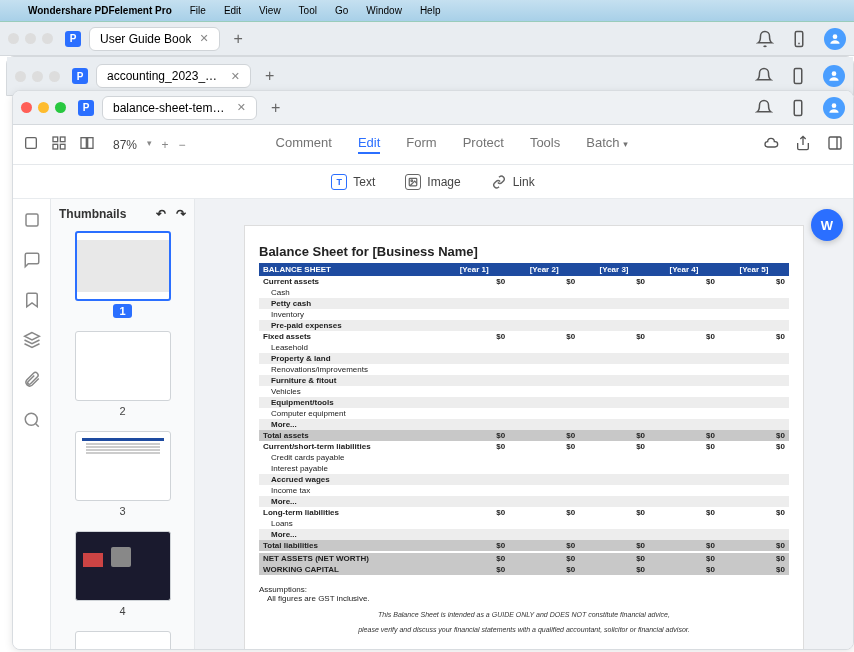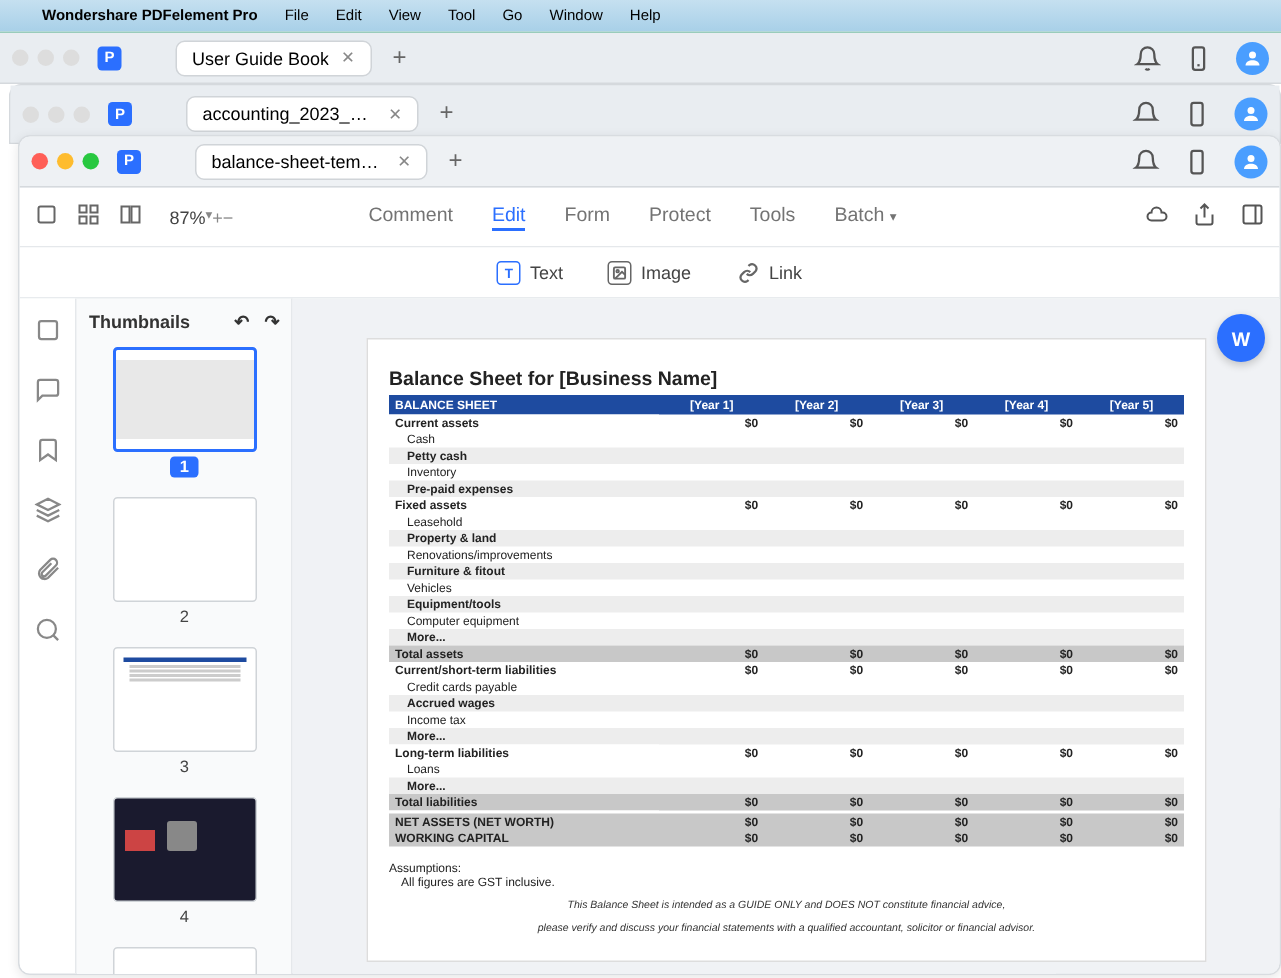--- a/index.html
+++ b/index.html
@@ -7,35 +7,35 @@
 
 .menubar { height: 22px; background: linear-gradient(#c5e0f0,#a8d0e8); display: flex; align-items: center; padding: 0 10px; font-size: 10px; font-weight: 500; gap: 18px; border-bottom: 1px solid #9cb; }
 .menubar .apple { font-size: 13px; }
 .menubar .appname { font-weight: 700; }
 
 .tabrow { height: 34px; background: #e9edf1; display: flex; align-items: center; padding: 0 8px; border-bottom: 1px solid #d5d9dd; position: relative; }
 .traffic { display: flex; gap: 6px; margin-right: 12px; }
 .tdot { width: 11px; height: 11px; border-radius: 50%; background: #ddd; }
 .tdot.r { background: #ff5f57; } .tdot.y { background: #febc2e; } .tdot.g { background: #28c840; }
 .applogo { width: 16px; height: 16px; background: #2b6fff; border-radius: 3px; margin-right: 8px; display: flex; align-items: center; justify-content: center; color:#fff; font-size:10px; font-weight:700;}
-.tab { background: #fff; border: 1px solid #d0d4d8; border-radius: 6px; padding: 4px 10px; font-size: 12px; display: flex; align-items: center; gap: 8px; max-width: 155px; margin-left: 28px; }
+.tab { background: #fff; border: 1px solid #d0d4d8; border-radius: 6px; padding: 4px 10px; font-size: 12px; display: flex; align-items: center; gap: 8px; max-width: 155px; }
 .tab .title { white-space: nowrap; overflow: hidden; text-overflow: ellipsis; flex: 1; }
 .tab .x { color: #888; font-size: 11px; cursor: pointer; }
 .plus { margin-left: 14px; color: #666; font-size: 16px; cursor: pointer; }
 .rowright { margin-left: auto; display: flex; gap: 16px; align-items: center; }
 .ricon { width: 18px; height: 18px; color: #555; display: flex; align-items: center; justify-content: center; }
 .avatar { width: 22px; height: 22px; border-radius: 50%; background: #4a9eff; display:flex;align-items:center;justify-content:center;color:#fff;font-size:12px; }
 
 .win3 { position: absolute; top: 90px; left: 12px; width: 842px; height: 560px; background: #f7f8fa; border: 1px solid #d8dce0; border-radius: 8px; box-shadow: 0 2px 8px rgba(0,0,0,0.1); overflow: hidden; }
 .win2 { position: absolute; top: 56px; left: 6px; width: 848px; height: 40px; background: #e9edf1; border: 1px solid #d5d9dd; border-radius: 8px 8px 0 0; }
 .win3 .tabrow { background: #eef1f4; }
 
 .toolbar { height: 40px; background: #fff; display: flex; align-items: center; padding: 0 10px; font-size: 13px; border-bottom: 1px solid #e5e8eb; }
 .viewbtns { display: flex; gap: 12px; margin-right: 18px; color:#666; }
-.zoom { display: flex; gap: 0; font-size: 12px; color: #444; }
+.zoom { display: flex; gap: 10px; font-size: 12px; color: #444; }
 .zoom .chev { font-size: 9px; color:#888; }
 .maintabs { display: flex; gap: 26px; margin-left: 90px; }
 .maintabs span { color: #737373; cursor: pointer; }
 .maintabs .active { color: #2b6fff; border-bottom: 2px solid #2b6fff; padding-bottom: 2px; }
 .toolright { margin-left: auto; display: flex; gap: 16px; color: #555; }
 
 .subtoolbar { height: 34px; background: #fff; display: flex; align-items: center; justify-content: center; gap: 30px; font-size: 12px; border-bottom: 1px solid #e8ebee; }
 .stitem { display: flex; align-items: center; gap: 6px; color: #444; cursor: pointer; }
 .sticon { width: 16px; height: 16px; border: 1.5px solid #2b6fff; border-radius: 3px; display:flex;align-items:center;justify-content:center;color:#2b6fff;font-size:9px;font-weight:700; }
 .sticon.plain { border-color:#666; color:#666; }
@@ -451,20 +451,28 @@
                 <td class="v">$0</td>
               </tr>
               <tr class="sub">
                 <td>Credit cards payable</td>
                 <td class="v"></td>
                 <td class="v"></td>
                 <td class="v"></td>
                 <td class="v"></td>
                 <td class="v"></td>
               </tr>
+              <tr class="sub">
+                <td>Interest payable</td>
+                <td class="v"></td>
+                <td class="v"></td>
+                <td class="v"></td>
+                <td class="v"></td>
+                <td class="v"></td>
+              </tr>
               <tr class="sub alt">
                 <td>Accrued wages</td>
                 <td class="v"></td>
                 <td class="v"></td>
                 <td class="v"></td>
                 <td class="v"></td>
                 <td class="v"></td>
               </tr>
               <tr class="sub">
                 <td>Income tax</td>

